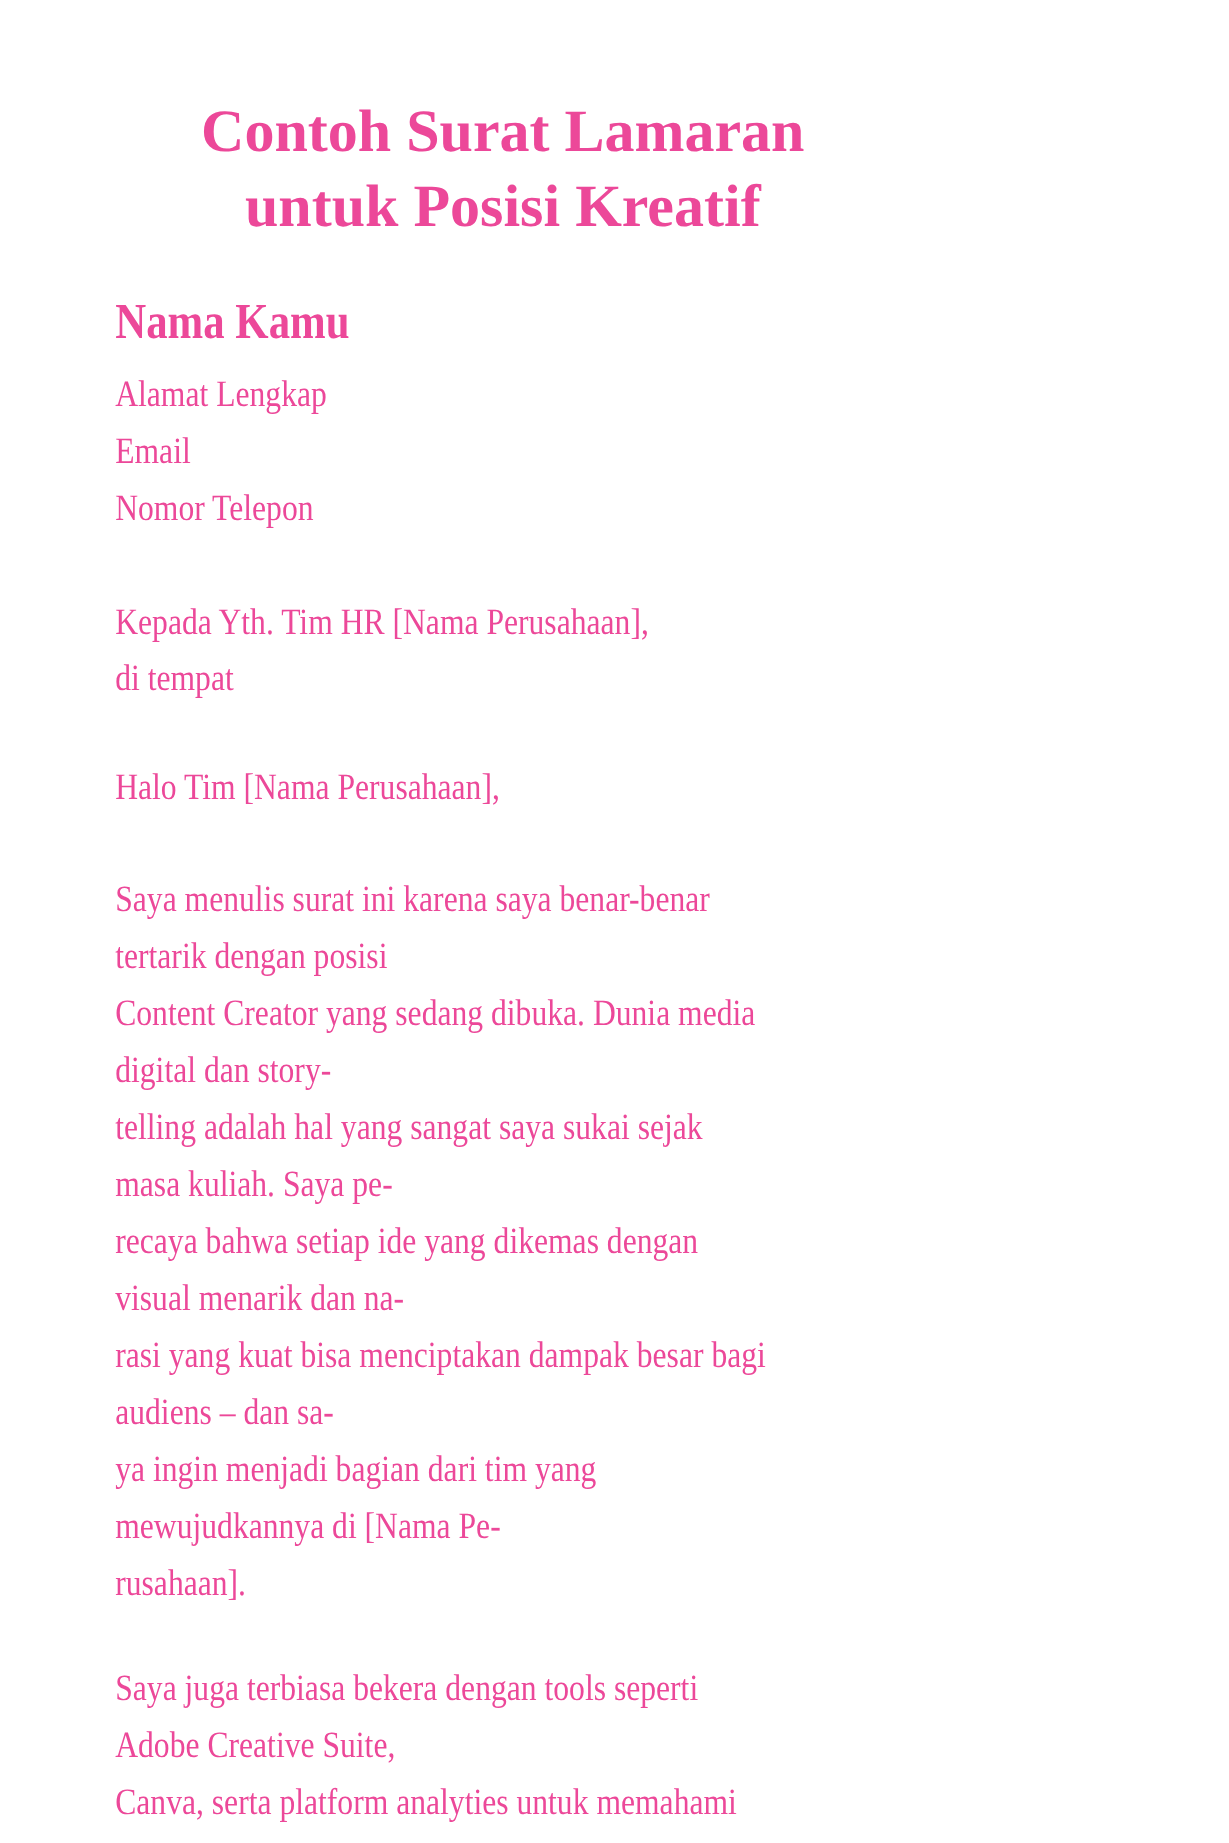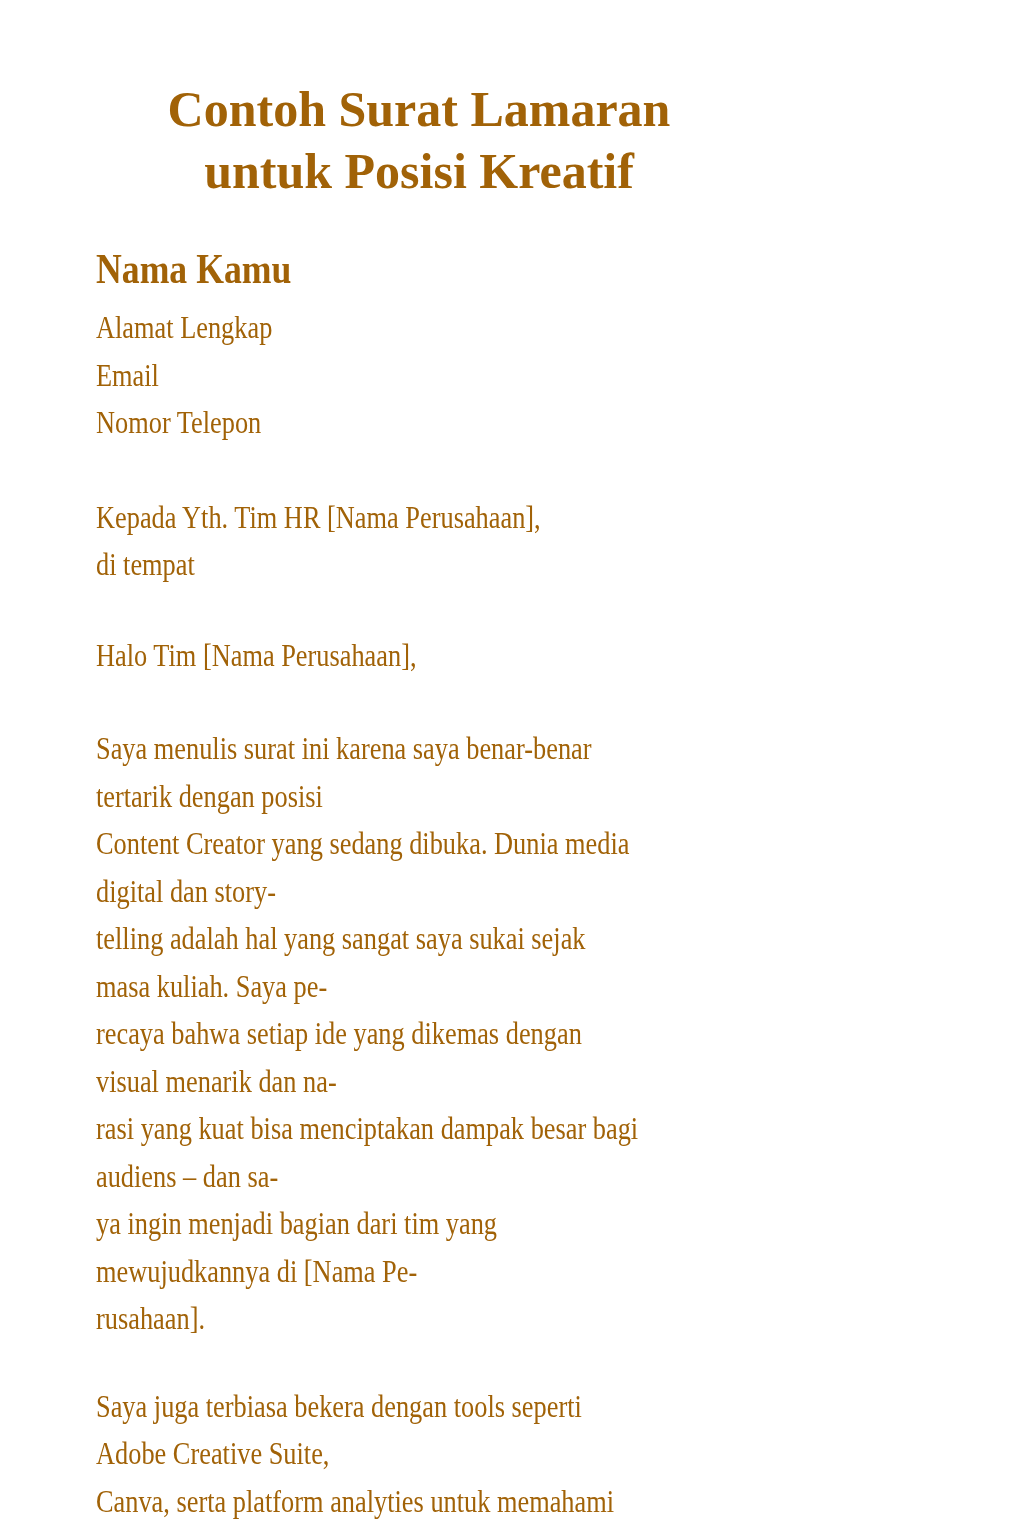--- a/index.html
+++ b/index.html
@@ -1,21 +1,21 @@
 <!DOCTYPE html>
 <html><head>
 <meta charset="utf-8">
 <style>
   html, body { margin: 0; padding: 0; background: #ffffff; }
   .page {
     position: relative;
     width: 836px;
     height: 1536px;
     background: #ffffff;
-    color: #a16207;
+    color: #ec4899;
     font-family: "Liberation Serif", "DejaVu Serif", serif;
     overflow: hidden;
   }
   .content {
     padding: 0 94px 0 96px;
   }
   .doc-title {
     padding-top: 78px;
     margin: 0;
     text-align: center;

